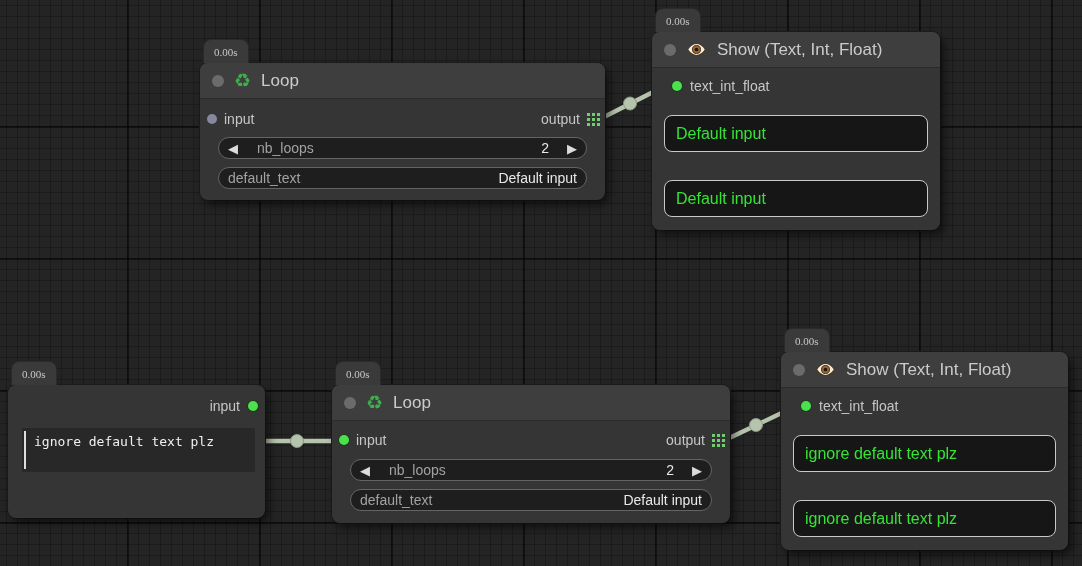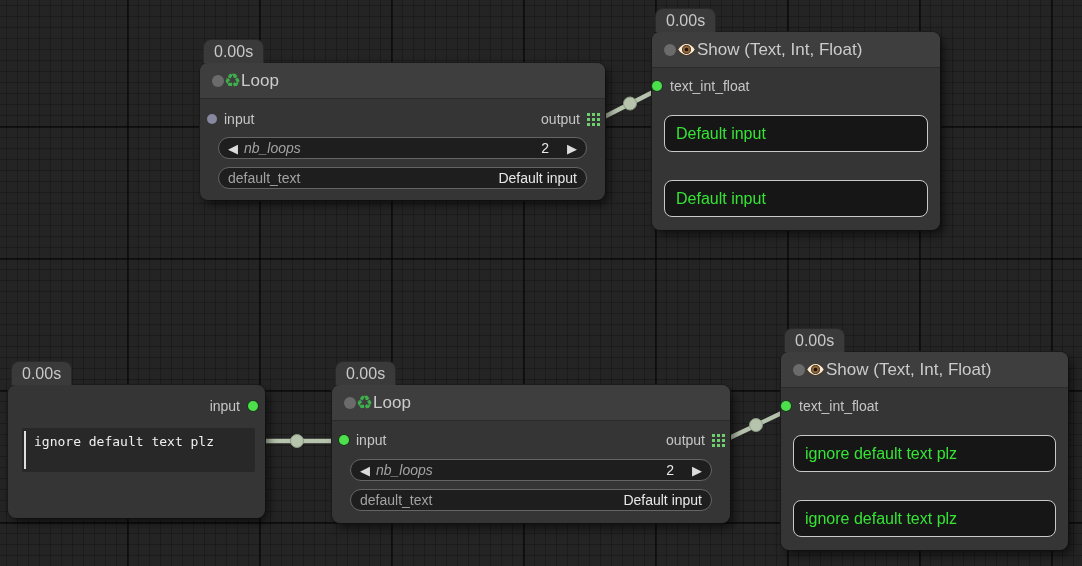--- a/index.html
+++ b/index.html
@@ -23,51 +23,51 @@
   .node{
     position:absolute;z-index:1;
     background:var(--node-body,#353535);
     border-radius:8px;
     box-shadow:4px 5px 10px rgba(0,0,0,.55), 0 0 0 1px #1d1d1d;
   }
   .timer-badge{
     position:absolute;bottom:100%;left:3px;height:24px;line-height:24px;
     padding:0 10px;background:#3a3a3a;color:#c8c8c8;
     border-radius:8px 8px 0 0;border:1px solid #2a2a2a;border-bottom:none;
-    font-family:Liberation Sans, sans-serif;font-size:16px;
+    font-family:Liberation Serif, serif;font-size:11px;
   }
   .node-header{
-    height:36px;display:flex;align-items:center;padding:0 12px;
+    height:36px;display:flex;align-items:center;gap:10px;padding:0 12px;
     background:var(--node-header,#3e3e3e);
     border-radius:8px 8px 0 0;border-bottom:1px solid #2b2b2b;
   }
   .collapse-dot{width:12px;height:12px;border-radius:50%;background:#6b6b6b;flex:none;}
   .node-title{font-size:17px;color:#cbcbcb;white-space:nowrap;}
   .glyph-icon{font-family:"DejaVu Sans",sans-serif;font-size:19px;line-height:1;}
   .recycle{color:#3fae4c;}
 
   .slot-row{height:16px;display:flex;align-items:center;font-size:14px;color:#c6c6c6;}
   .loop-slots{justify-content:space-between;padding:0 5px 0 7px;margin-top:12px;}
   .loop-slots .sl{display:flex;align-items:center;gap:7px;}
-  .show-slots{padding-left:0;gap:8px;margin-top:10px;}
+  .show-slots{padding-left:20px;gap:8px;margin-top:10px;}
   .write-slots{justify-content:flex-end;gap:8px;padding-right:7px;margin-top:13px;}
   .socket{width:10px;height:10px;border-radius:50%;flex:none;}
   .socket.green{background:var(--socket-green,#4ce04c);box-shadow:0 0 0 1px #1f3a1f;}
   .socket.gray{background:var(--socket-gray,#8787a0);}
 
   .widget{
     height:22px;margin:0 18px;display:flex;align-items:center;
     background:var(--widget-bg,#1e1e1e);
     border:1px solid var(--widget-border,#646464);
     border-radius:11px;padding:0 9px;font-size:14px;white-space:nowrap;
   }
   .widget .w-label{color:#a2a2a2;margin-right:auto;}
   .widget .w-value{color:#e8e8e8;}
   .widget .arrow{color:#dcdcdc;font-family:"DejaVu Sans",sans-serif;font-size:13px;line-height:1;}
-  .stepper .w-label{margin-left:6px;font-style:italic;}
+  .stepper .w-label{margin-left:19px;}
   .stepper .w-value{margin-right:18px;}
 
   .grid-icon{width:13px;height:13px;flex:none;}
   .grid-icon rect{fill:var(--grid-icon-green,#6fcf6f);}
 
   .value-box{
     height:37px;margin:0 12px;display:flex;align-items:center;
     background:var(--box-bg,#161616);
     border:1px solid var(--box-border,#c9c9c9);
     border-radius:8px;padding:0 11px;

